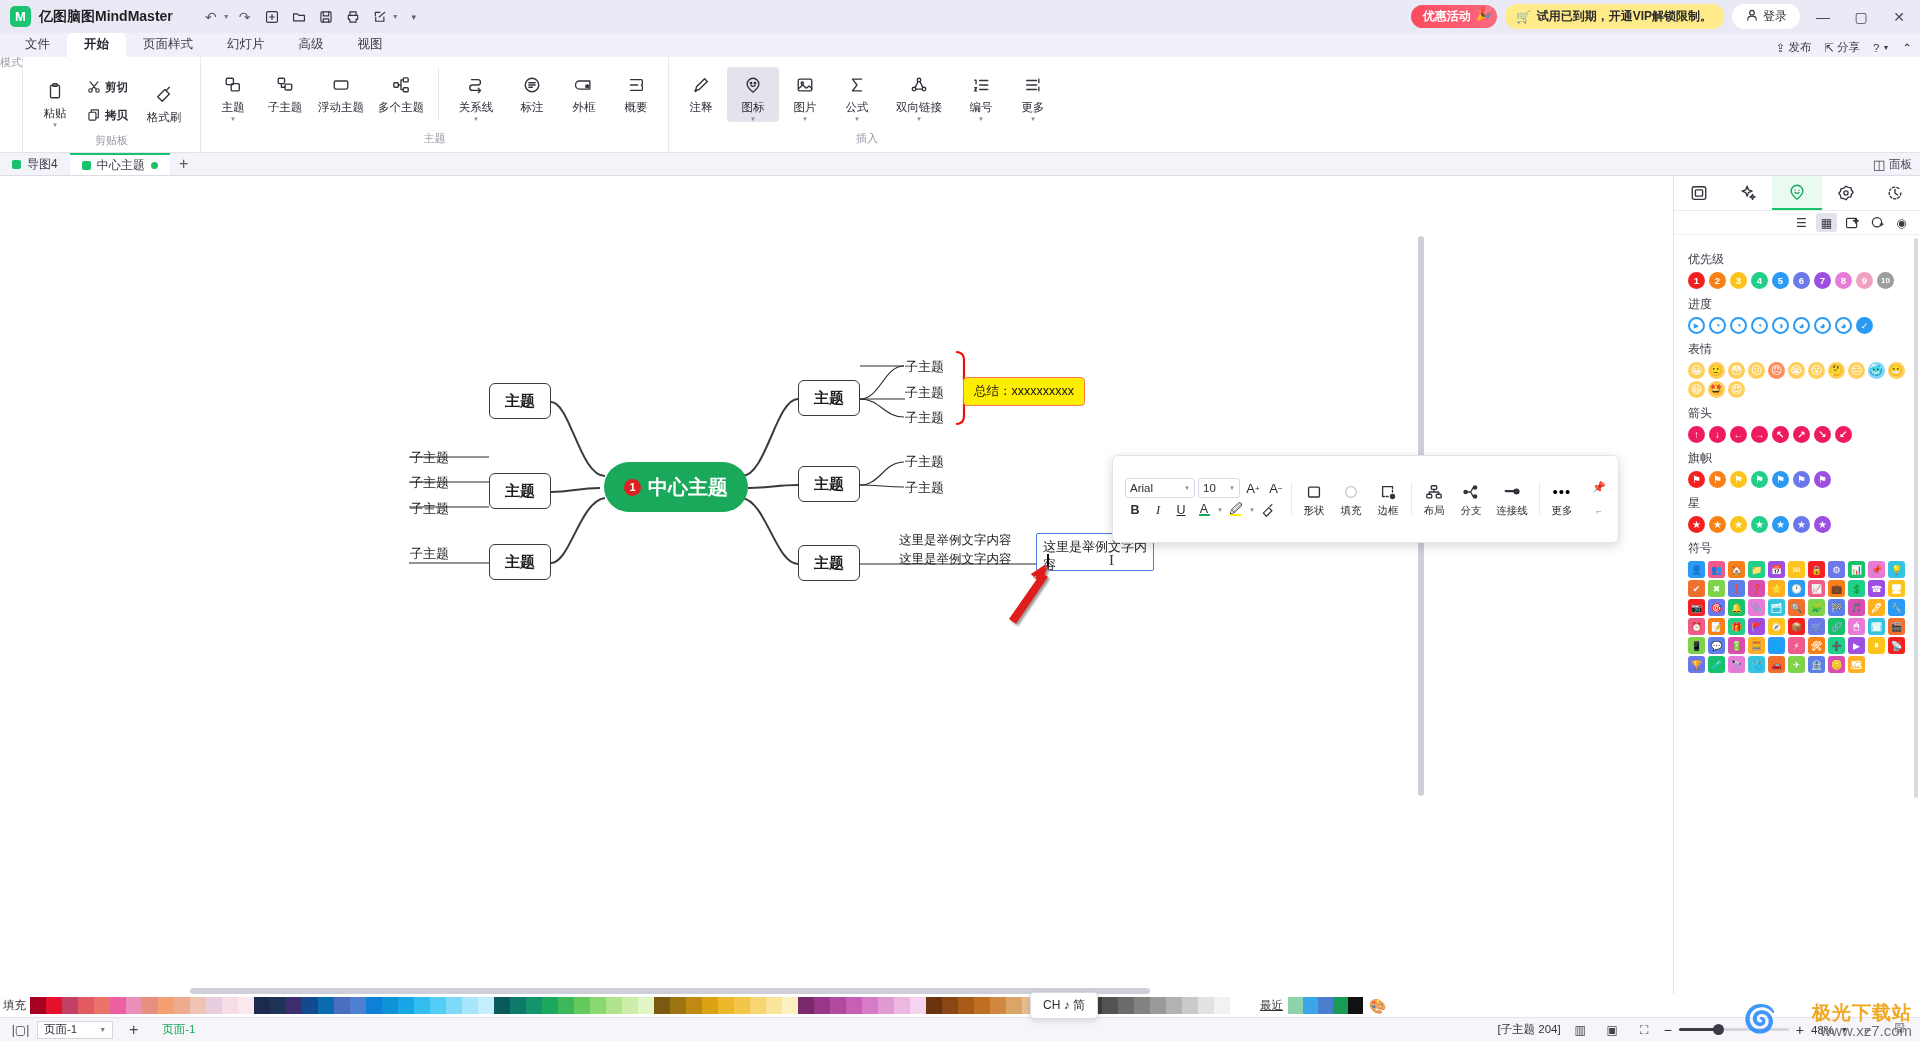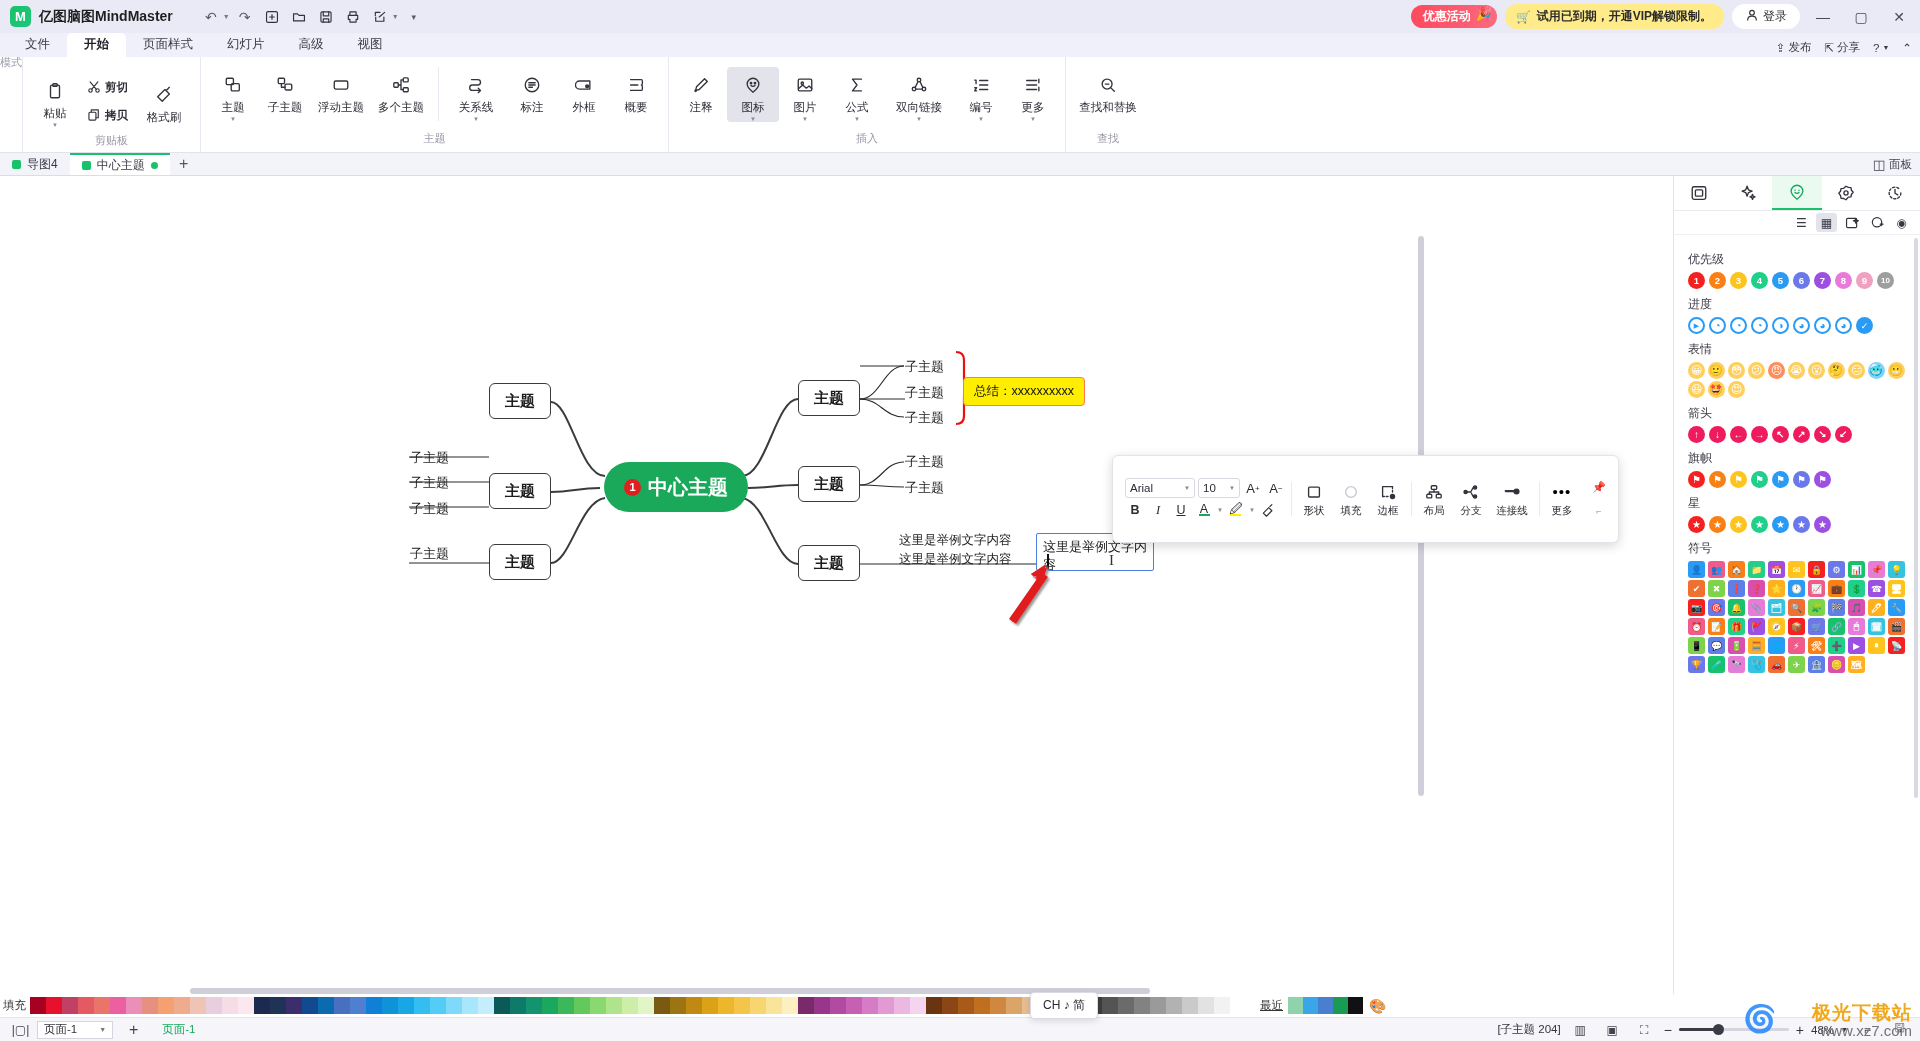--- a/index.html
+++ b/index.html
@@ -433,35 +433,20 @@
               <path d="M16.5 3.5v4M16.5 12.5v4"></path>
             </svg>
         </div>
         <div class="lb">更多</div>
         <div class="dd">▼</div>
       </div>
     </div>
     <div class="gcap" style="position:relative;bottom:auto;margin-top:-4px;">插入</div>
   </div>
 
-  <div class="gwrap" style="border-left:1px solid #e8e8f0;">
-    <div class="rgroup" style="padding-top:10px;">
-      <div class="rbtn xwide">
-        <div class="gi">
-          <svg class="ic" viewBox="0 0 20 20">
-              <circle cx="9" cy="9" r="5.5"></circle>
-              <path d="M13.2 13.2L17 17"></path>
-              <path d="M7 9h4"></path>
-            </svg>
-        </div>
-        <div class="lb">查找和替换</div>
-      </div>
-    </div>
-    <div class="gcap" style="position:relative;bottom:auto;margin-top:-4px;">查找</div>
-  </div>
 </div>
 
 <div class="doctabs">
   <div class="dtab">
     <span class="sq" style="background:#17c26a"></span>
     <span>导图4</span>
   </div>
   <div class="dtab active">
     <span class="sq" style="background:#17c26a"></span>
     <span>中心主题</span>

